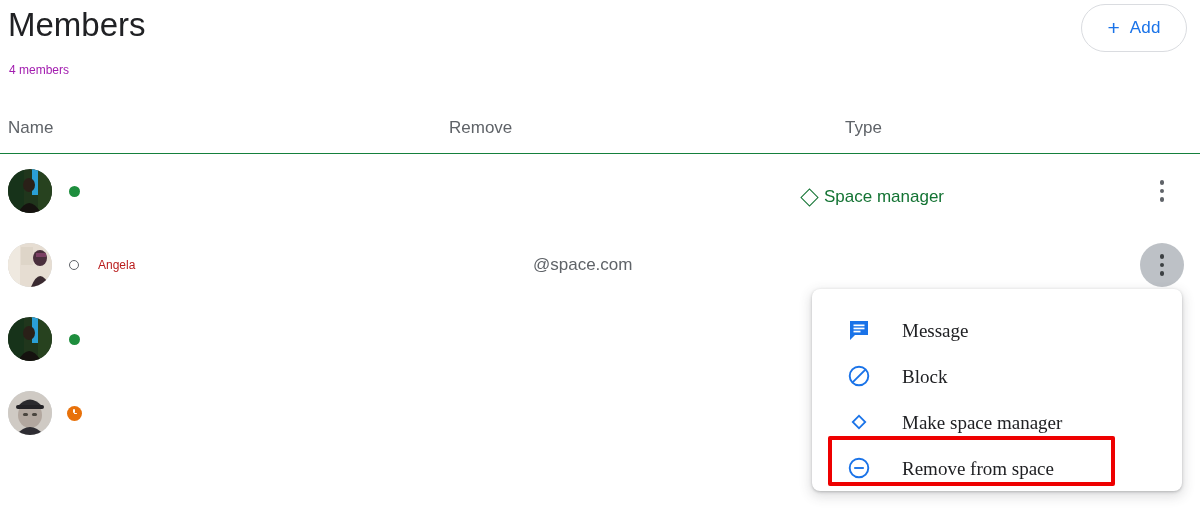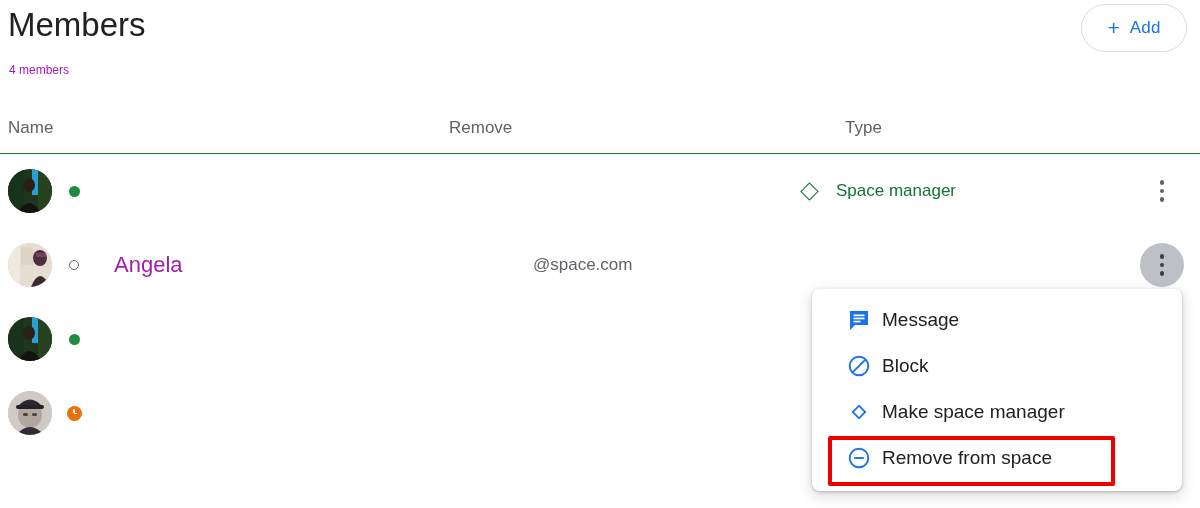--- a/index.html
+++ b/index.html
@@ -168,47 +168,47 @@
     position: absolute;
     left: 7.2px;
     top: 7.1px;
     width: 3.4px;
     height: 1.5px;
     background: #ffffff;
     border-radius: 1px;
   }
 
   .member-name {
-    font-size: 22px;
-    color: #a21caf;
+    font-size: 12px;
+    color: #b91c1c;
     line-height: 24px;
     white-space: nowrap;
-    margin-left: 18px;
+    margin-left: 2px;
   }
 
   .cell-email {
     position: absolute;
     left: 533px;
     top: 0;
     height: 74px;
     display: flex;
     align-items: center;
     font-size: 17px;
     color: #5f6368;
     line-height: 22px;
   }
 
   .cell-type {
     position: absolute;
     left: 803px;
-    top: 0;
+    top: 6px;
     height: 74px;
     display: flex;
     align-items: center;
-    gap: 20px;
+    gap: 8px;
   }
   .type-label {
     font-size: 17px;
     color: #137333;
     line-height: 22px;
   }
   .diamond-green {
     width: 13px;
     height: 13px;
     border: 1.7px solid #137333;
@@ -258,25 +258,26 @@
     width: 370px;
     padding: 8px 0 10px 0;
     background: #ffffff;
     border-radius: 8px;
     box-shadow: 0 1px 3px rgba(60,64,67,.30), 0 4px 12px 2px rgba(60,64,67,.16);
     box-sizing: border-box;
   }
   .menu-item {
     height: 46px;
     display: flex;
-    align-items: center;
+    align-items: flex-end;
     padding-left: 34px;
-    gap: 10px;
+    gap: 30px;
     cursor: pointer;
     position: relative;
+    font-family: Liberation Serif, serif;
   }
   .menu-item-label {
     font-size: 19px;
     color: #202124;
     line-height: 24px;
     white-space: nowrap;
   }
   .menu-icon {
     width: 26px;
     height: 26px;

